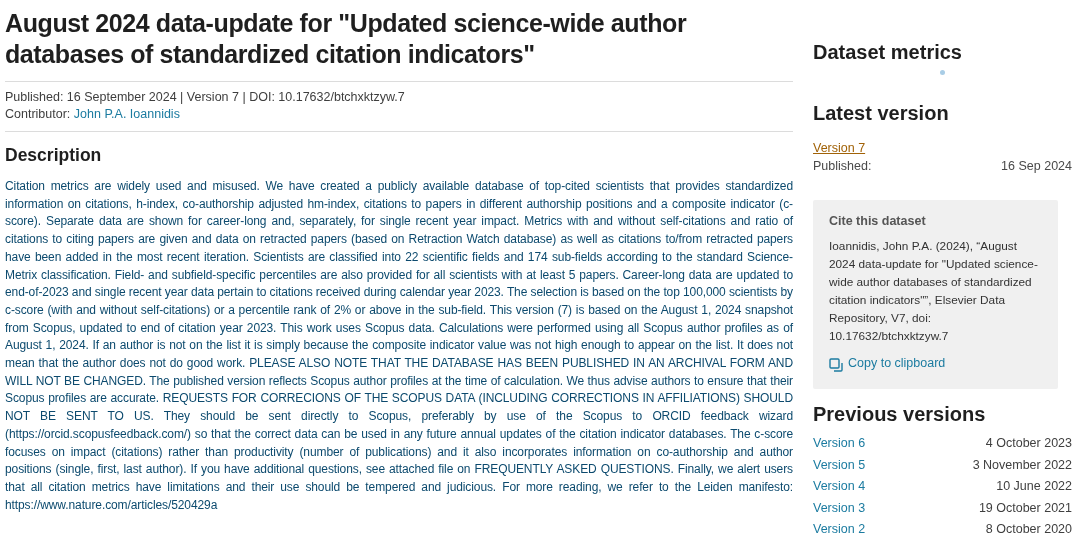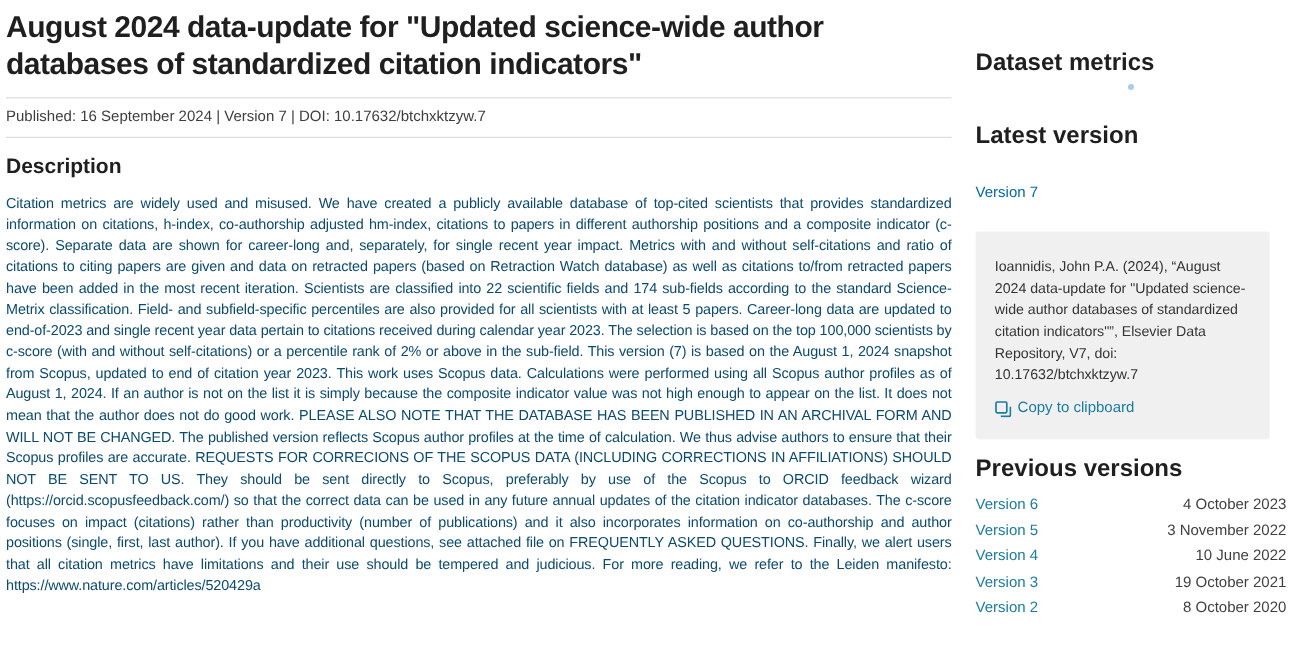--- a/index.html
+++ b/index.html
@@ -39,21 +39,21 @@
     font-size: 20px; font-weight: 700; color: #1f1f1f;
     line-height: 20px; margin: 0;
   }
   .sb-heading.metrics { margin-top: 42px; }
   .sb-heading.latest { margin-top: 28px; }
   .sb-heading.previous { margin-top: 15px; }
   .spinner-dot {
     width: 5px; height: 5px; border-radius: 50%;
     background: #a9cde6; margin: 8px auto 0 auto;
   }
-  .kv-version { margin-top: 28px; font-size: 12.5px; color: #0369a1; line-height: 18px; }
+  .kv-version { margin-top: 16px; font-size: 12.5px; color: #a16207; line-height: 18px; text-decoration: underline; }
   .kv-row {
     display: flex; justify-content: space-between;
     font-size: 12.5px; color: #4a4a4a; line-height: 19px;
   }
   .cite-box {
     background: #f0f0f0; border-radius: 2px;
     margin: 24px 14px 0 0; padding: 13px 16px 13px 16px;
   }
   .cite-title { font-size: 12.5px; font-weight: 700; color: #555555; line-height: 17px; }
   .cite-text {
@@ -76,36 +76,45 @@
 
 <div class="page">
 
   <div class="main">
     <h1 class="title">August 2024 data-update for "Updated science-wide author databases of standardized citation indicators"</h1>
 
     <hr class="hr">
 
     <div class="meta-block">
       <div class="meta-line">Published: 16 September 2024 | Version 7 | DOI: 10.17632/btchxktzyw.7</div>
+      <div class="contrib-line">
+        <span>Contributor:</span>
+        <a class="link">John P.A. Ioannidis</a>
+      </div>
     </div>
 
     <hr class="hr">
 
     <h2 class="desc-heading">Description</h2>
     <p class="desc-body">Citation metrics are widely used and misused. We have created a publicly available database of top-cited scientists that provides standardized information on citations, h-index, co-authorship adjusted hm-index, citations to papers in different authorship positions and a composite indicator (c-score). Separate data are shown for career-long and, separately, for single recent year impact. Metrics with and without self-citations and ratio of citations to citing papers are given and data on retracted papers (based on Retraction Watch database) as well as citations to/from retracted papers have been added in the most recent iteration. Scientists are classified into 22 scientific fields and 174 sub-fields according to the standard Science-Metrix classification. Field- and subfield-specific percentiles are also provided for all scientists with at least 5 papers. Career-long data are updated to end-of-2023 and single recent year data pertain to citations received during calendar year 2023. The selection is based on the top 100,000 scientists by c-score (with and without self-citations) or a percentile rank of 2% or above in the sub-field. This version (7) is based on the August 1, 2024 snapshot from Scopus, updated to end of citation year 2023. This work uses Scopus data. Calculations were performed using all Scopus author profiles as of August 1, 2024. If an author is not on the list it is simply because the composite indicator value was not high enough to appear on the list. It does not mean that the author does not do good work. PLEASE ALSO NOTE THAT THE DATABASE HAS BEEN PUBLISHED IN AN ARCHIVAL FORM AND WILL NOT BE CHANGED. The published version reflects Scopus author profiles at the time of calculation. We thus advise authors to ensure that their Scopus profiles are accurate. REQUESTS FOR CORRECIONS OF THE SCOPUS DATA (INCLUDING CORRECTIONS IN AFFILIATIONS) SHOULD NOT BE SENT TO US. They should be sent directly to Scopus, preferably by use of the Scopus to ORCID feedback wizard (https://orcid.scopusfeedback.com/) so that the correct data can be used in any future annual updates of the citation indicator databases. The c-score focuses on impact (citations) rather than productivity (number of publications) and it also incorporates information on co-authorship and author positions (single, first, last author). If you have additional questions, see attached file on FREQUENTLY ASKED QUESTIONS. Finally, we alert users that all citation metrics have limitations and their use should be tempered and judicious. For more reading, we refer to the Leiden manifesto: https://www.nature.com/articles/520429a</p>
   </div>
 
   <aside class="sidebar">
     <h2 class="sb-heading metrics">Dataset metrics</h2>
     <div class="spinner-dot"></div>
 
     <h2 class="sb-heading latest">Latest version</h2>
     <div class="kv-version">Version 7</div>
+    <div class="kv-row">
+      <span>Published:</span>
+      <span>16 Sep 2024</span>
+    </div>
 
     <div class="cite-box">
+      <div class="cite-title">Cite this dataset</div>
       <p class="cite-text">Ioannidis, John P.A. (2024), “August 2024 data-update for "Updated science-wide author databases of standardized citation indicators"”, Elsevier Data Repository, V7, doi: 10.17632/btchxktzyw.7</p>
       <a class="link copy-link">
         <span>
           <svg width="14" height="14" viewBox="0 0 14 14" fill="none" stroke="#1b7ba0" stroke-width="1.4">
             <rect x="1" y="1" width="9" height="9" rx="1"></rect>
             <path d="M5 13h7a1 1 0 0 0 1-1V5"></path>
           </svg>
         </span>
         <span>Copy to clipboard</span>
       </a>

